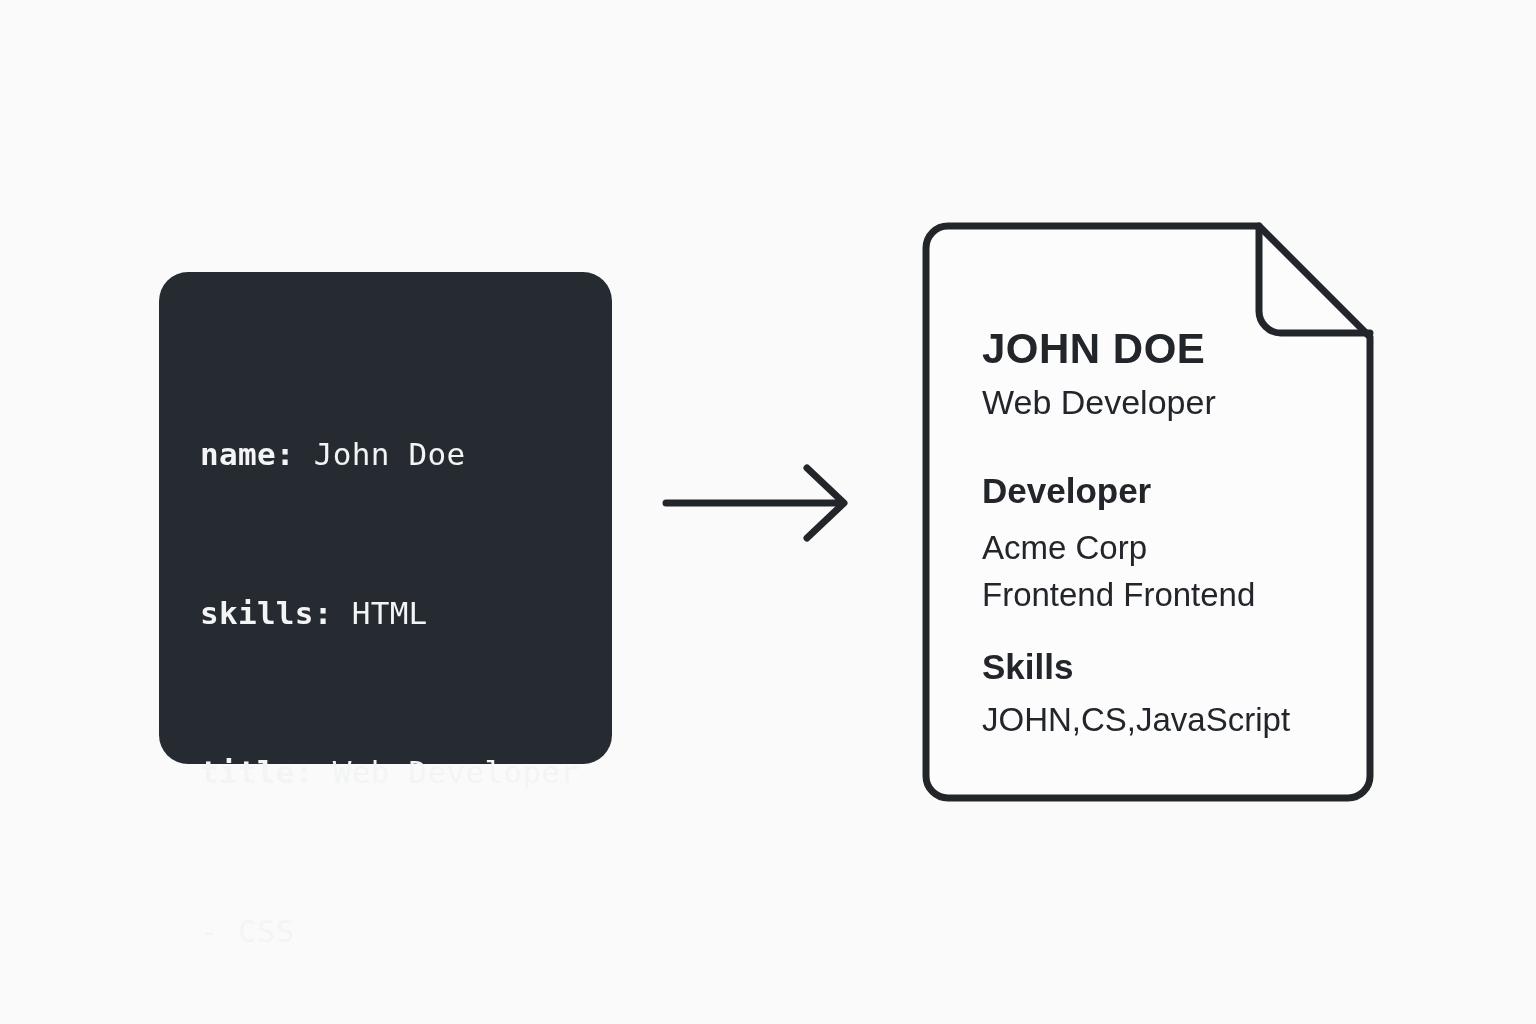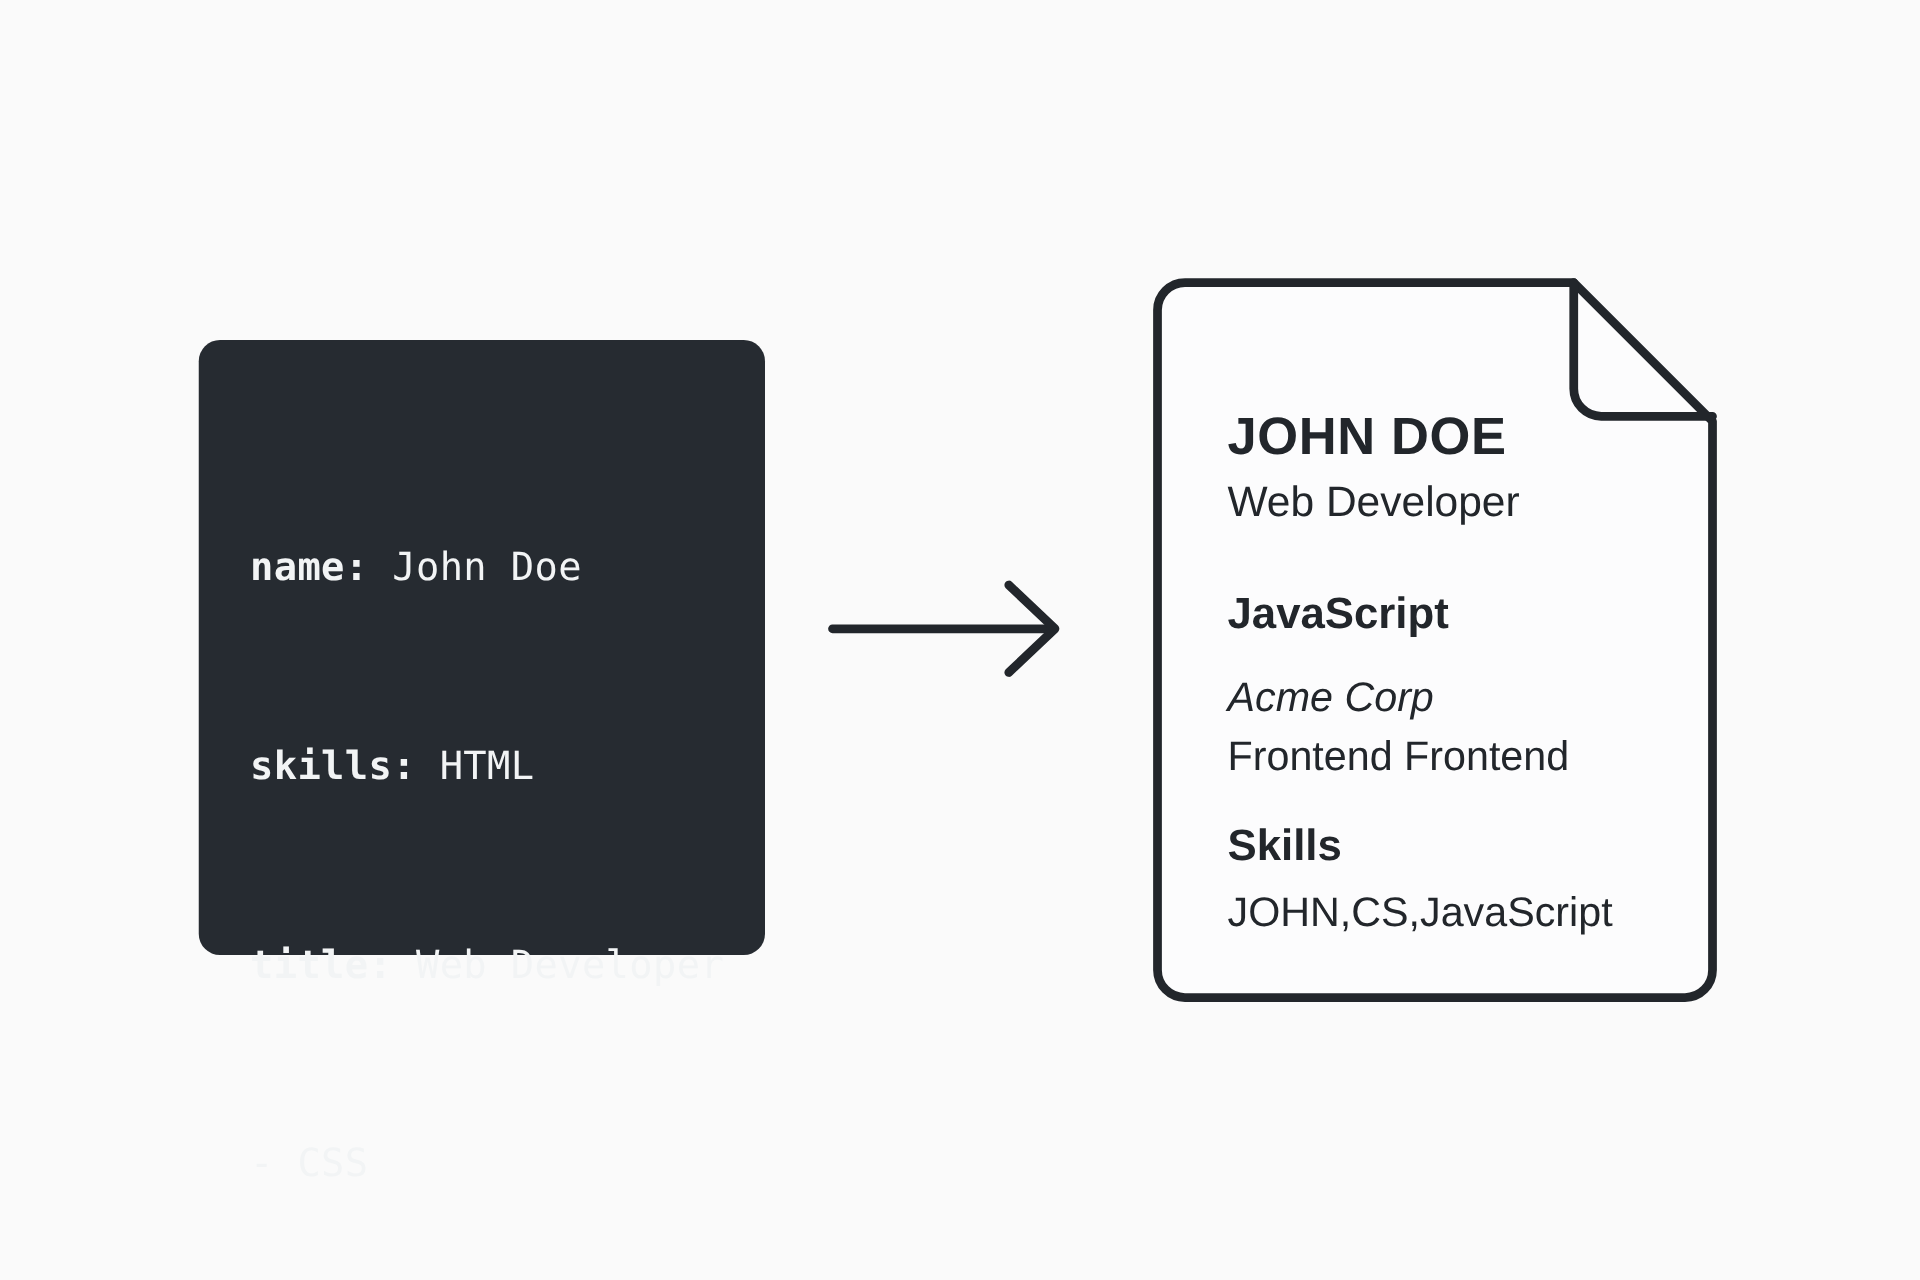--- a/index.html
+++ b/index.html
@@ -20,21 +20,21 @@
   }
 
   
   .code-card {
     position: absolute;
     left: 159px;
     top: 272px;
     width: 453px;
     height: 492px;
     background: #262b31;
-    border-radius: 17px;
+    border-radius: 29px;
     box-sizing: border-box;
     padding: 50px 0 0 0;
   }
   .code-lines {
     font-family: "DejaVu Sans Mono", "Liberation Mono", monospace;
     font-size: 31px;
     line-height: 53px;
     color: #f2f4f5;
     padding-left: 41px;
     white-space: pre;
@@ -90,21 +90,21 @@
     margin-top: 46px;
   }
   .doc-line {
     font-size: 33px;
     font-weight: normal;
     color: #22262b;
     line-height: 47px;
   }
   .doc-section.skills-head { margin-top: 28px; }
   .doc-line.skills-line { margin-top: 8px; }
-  .doc-line.first-exp { margin-top: 22px; font-style: italic; }
+  .doc-line.first-exp { margin-top: 12px; }
 </style>
 </head>
 <body>
 
 <div id="stage">
 
   <div class="code-card">
     <div class="code-lines">
       <span class="code-line"><span class="code-key">name:</span><span class="code-val"> John Doe</span></span>
       <span class="code-line"><span class="code-key">skills:</span><span class="code-val"> HTML</span></span>
@@ -140,21 +140,21 @@
       <path d="M 351 18
                L 351 103
                A 22 22 0 0 0 373 125
                L 462 125" fill="none" stroke="#22262b" stroke-width="7" stroke-linecap="round" stroke-linejoin="round"></path>
     </svg>
 
     <div class="doc-body">
       <div class="doc-name">JOHN DOE</div>
       <div class="doc-title">Web Developer</div>
 
-      <div class="doc-section">JavaScript</div>
+      <div class="doc-section">Developer</div>
       <div class="doc-line first-exp">Acme Corp</div>
       <div class="doc-line">Frontend Frontend</div>
 
       <div class="doc-section skills-head">Skills</div>
       <div class="doc-line skills-line">JOHN,CS,JavaScript</div>
     </div>
   </div>
 
 </div>
 

